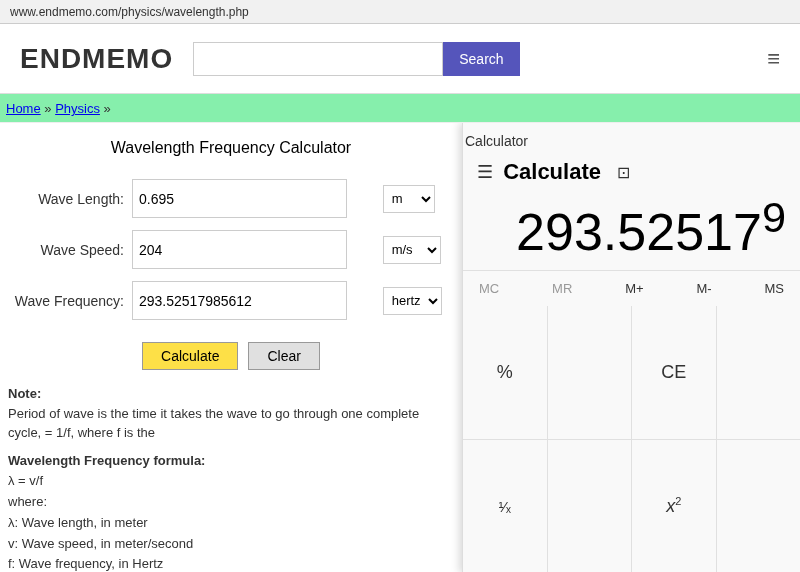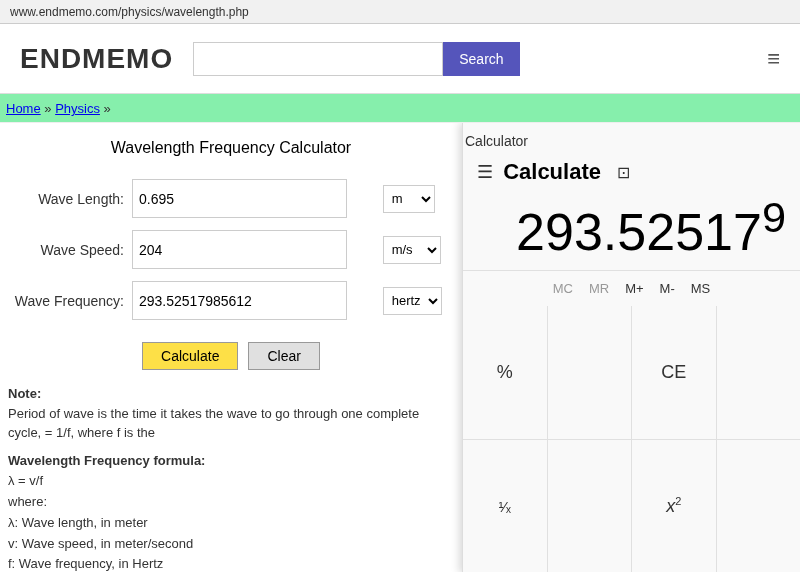--- a/index.html
+++ b/index.html
@@ -214,21 +214,21 @@
       padding: 0 14px 8px 14px;
       text-align: right;
       font-size: 52px;
       font-weight: 300;
       color: #000;
       overflow: hidden;
       white-space: nowrap;
     }
     .calc-memory-row {
       display: flex;
-      justify-content: center;
+      justify-content: space-between;
       padding: 6px 8px;
       border-top: 1px solid #e0e0e0;
       background: #f9f9f9;
     }
     .mem-btn {
       font-size: 13px;
       color: #999;
       background: none;
       border: none;
       cursor: pointer;

